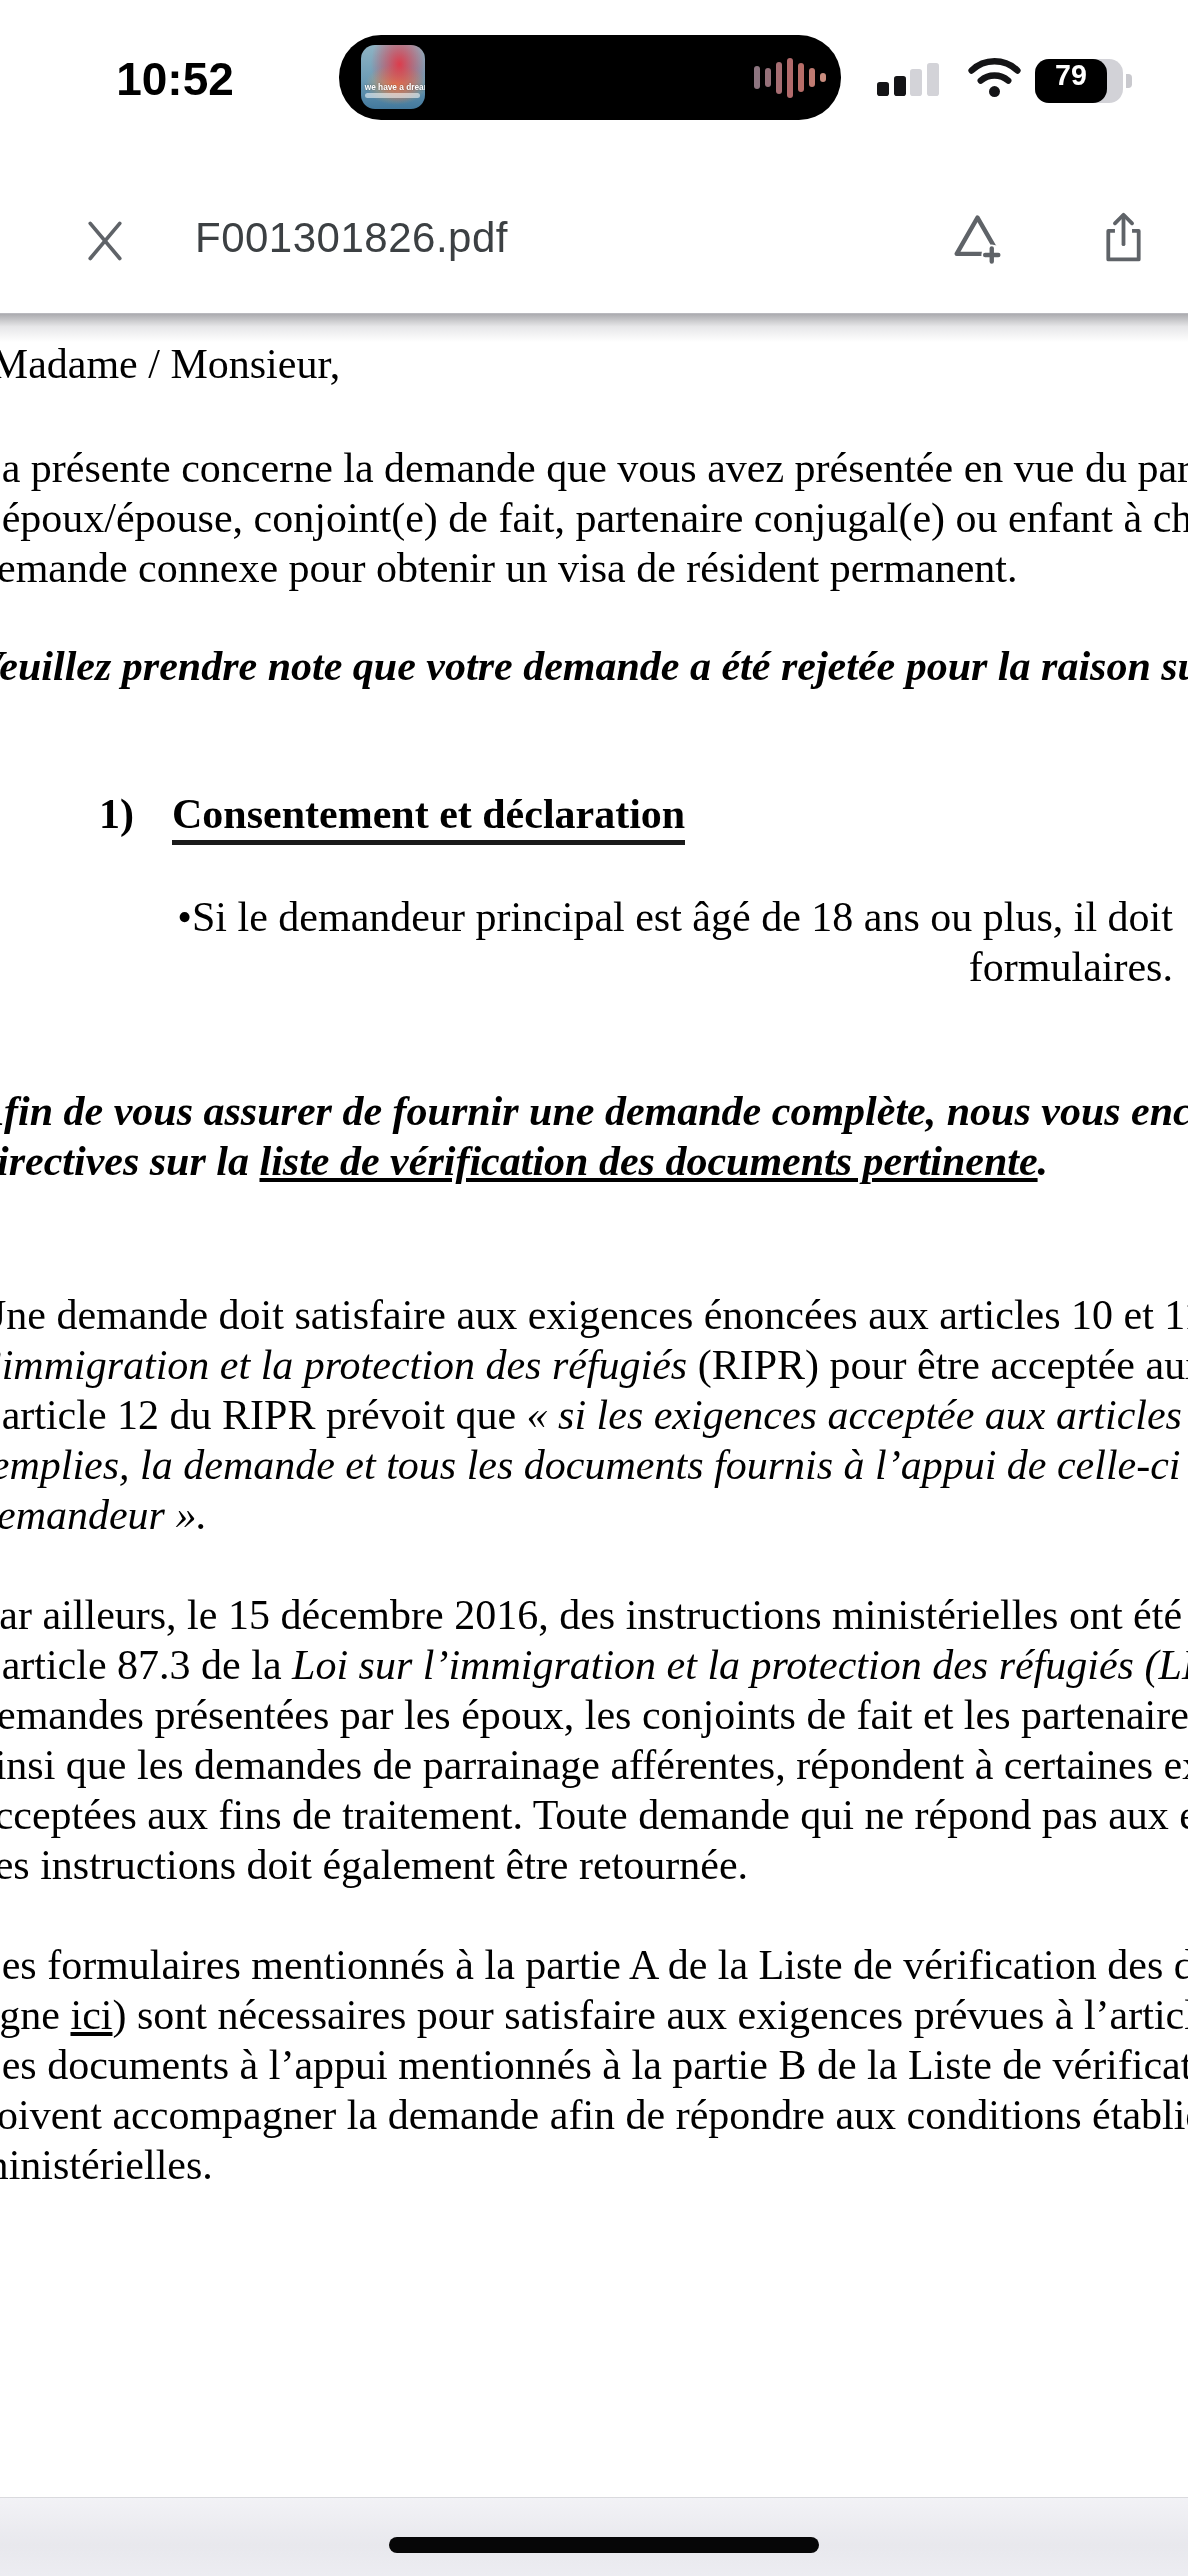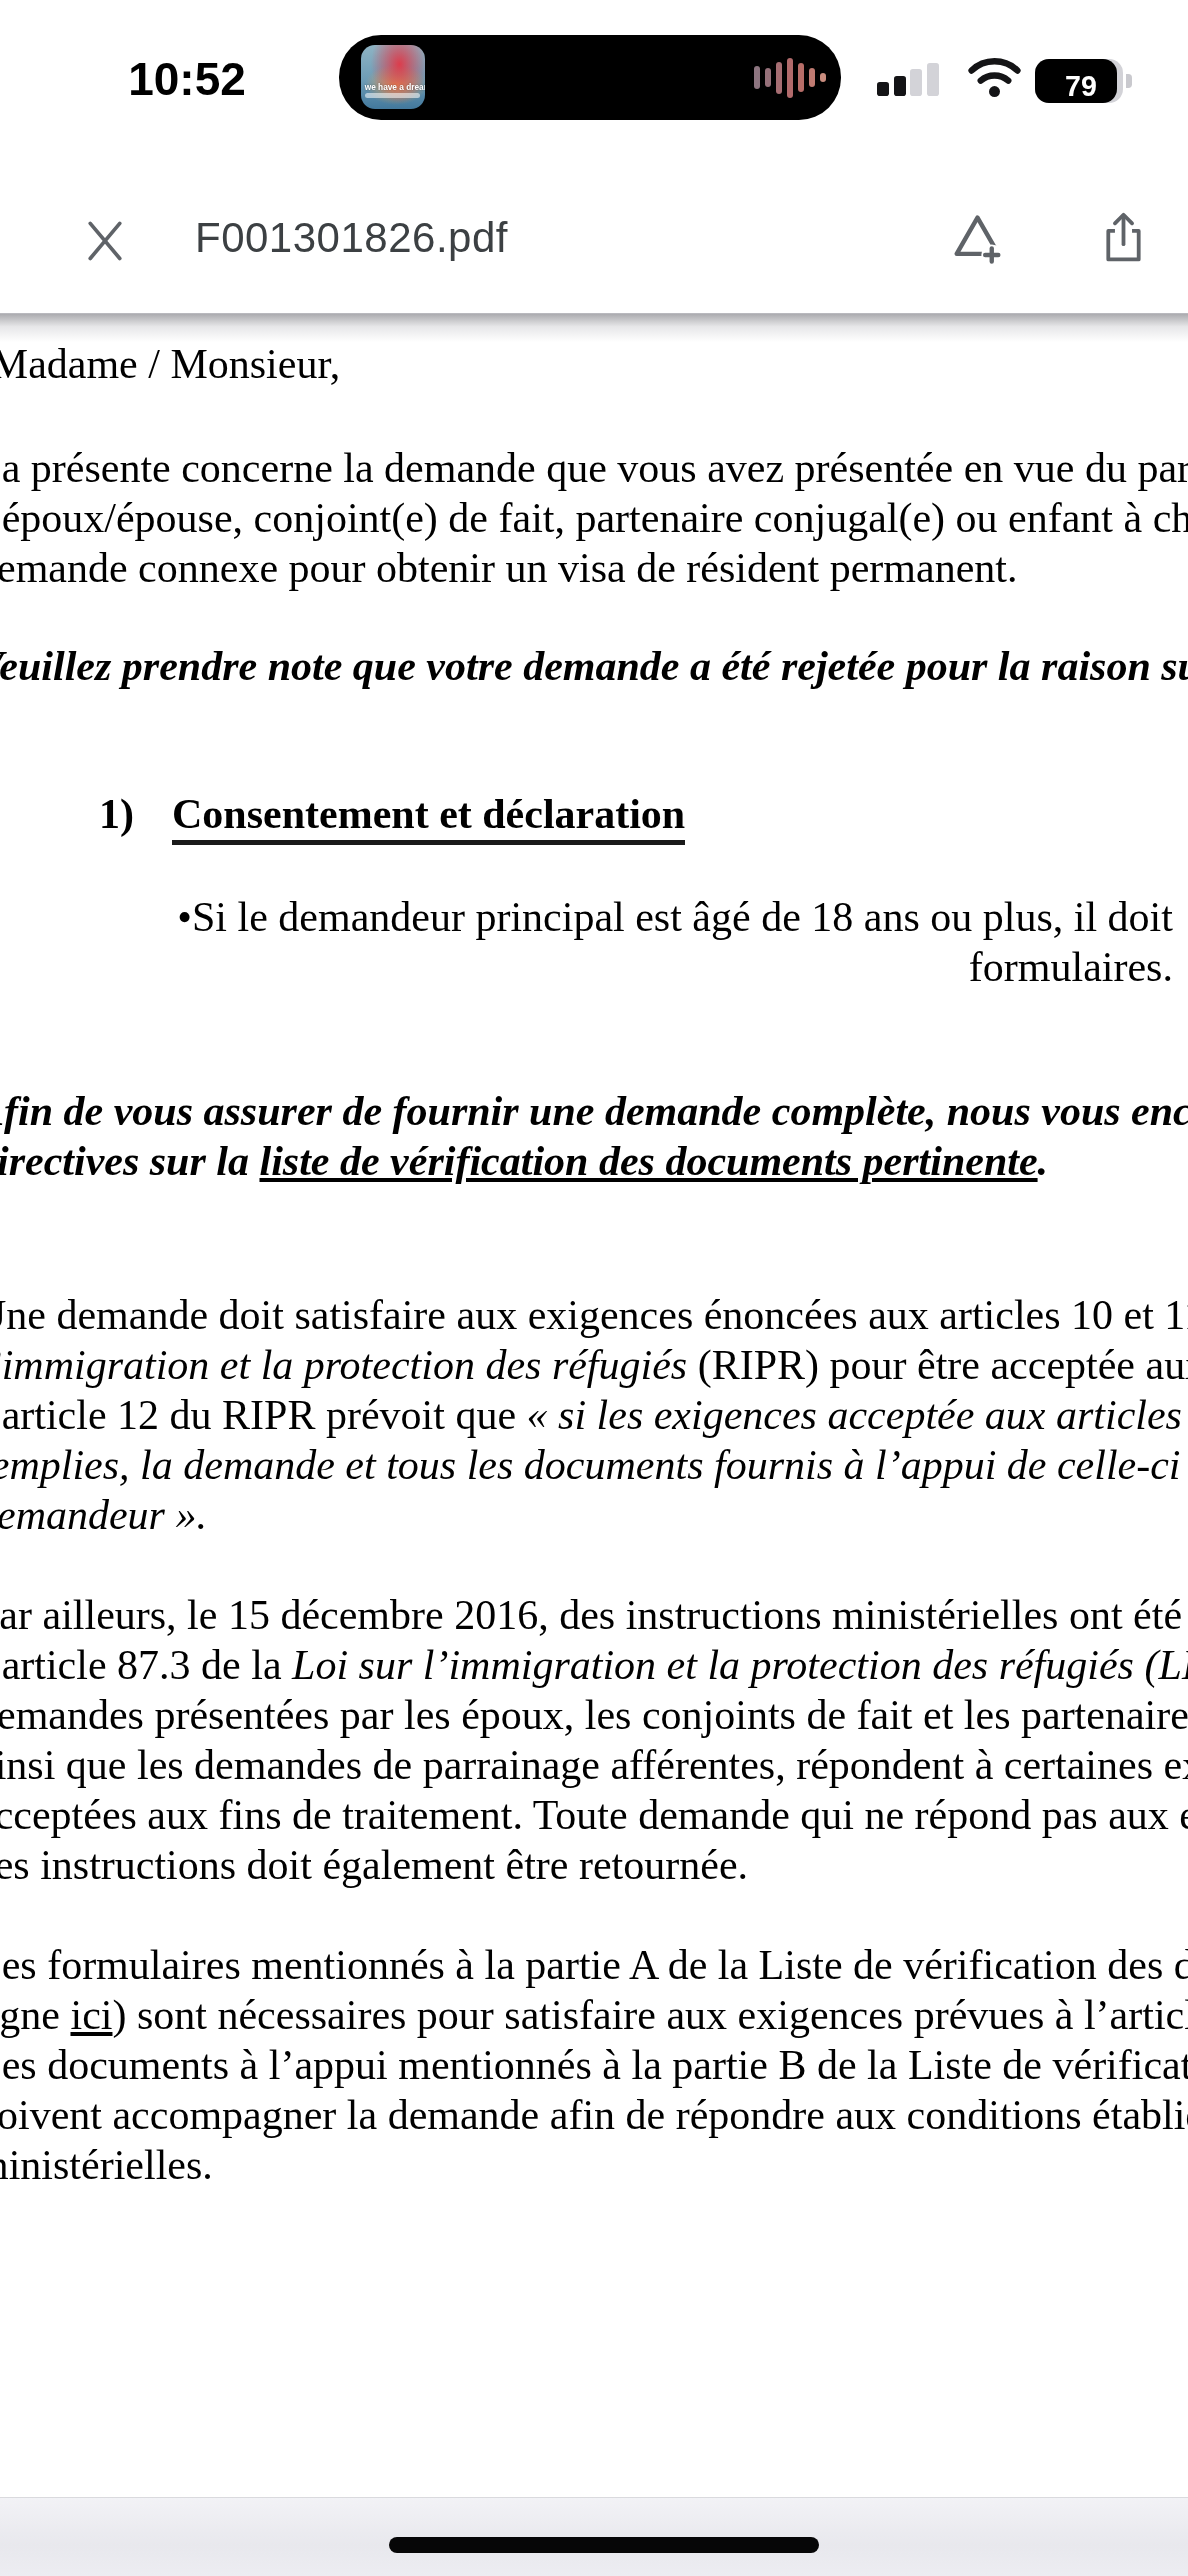--- a/index.html
+++ b/index.html
@@ -2,21 +2,21 @@
 <html style="font-size:14.7px"><head>
 <meta charset="utf-8">
 <style>
   html,body{margin:0;padding:0;}
   body{
     width:1188px;height:2576px;position:relative;overflow:hidden;
     background:#ffffff;font-family:"Liberation Sans",sans-serif;
   }
   
   .statusbar{position:absolute;top:0;left:0;width:1188px;height:166px;background:#fff;}
-  .time{position:absolute;left:104px;top:52px;width:166px;text-align:center;
+  .time{position:absolute;left:92px;top:52px;width:166px;text-align:center;
         font-size:46px;font-weight:700;color:#000;letter-spacing:0px;}
   .island{position:absolute;left:339px;top:35px;width:502px;height:85px;
           background:#000;border-radius:42px;}
   .album{position:absolute;left:22px;top:10px;width:64px;height:64px;border-radius:14px;overflow:hidden;
          background:
            radial-gradient(ellipse 62% 85% at 60% 30%, rgba(225,55,70,.95), rgba(225,55,70,0) 72%),
            radial-gradient(ellipse 70% 45% at 55% 62%, rgba(242,160,70,.85), rgba(242,150,60,0) 70%),
            linear-gradient(180deg,#8fb4c4 0%,#6d9cb6 55%,#42789c 100%);}
   .album-caption{position:absolute;left:3.7px;top:37px;font-size:8.3px;font-weight:700;color:#fff;
          white-space:nowrap;text-shadow:0 0 1.8px rgba(0,0,0,.4);}
@@ -24,21 +24,21 @@
          background:rgba(255,255,255,.55);}
   .waveform{position:absolute;right:14.7px;top:0;height:85px;display:flex;align-items:center;gap:4.6px;}
   .wbar{width:6.4px;border-radius:3.7px;}
   .sigicons{position:absolute;left:877px;top:55px;width:311px;height:48px;}
   .cell{position:absolute;left:0;bottom:7.4px;display:flex;align-items:flex-end;gap:4.6px;}
   .cbar{width:12px;border-radius:2.8px;}
   .wifi{position:absolute;left:88px;bottom:1.8px;}
   .battery{position:absolute;left:158px;bottom:0px;width:101px;height:44px;}
   .batt-body{position:absolute;left:0;top:0;width:88px;height:44px;background:#d2d2d7;border-radius:14px;overflow:hidden;}
   .batt-fill{position:absolute;left:0;top:0;width:72px;height:44px;background:#000;border-radius:14px;
-             display:flex;align-items:flex-end;justify-content:center;padding-left:10px;}
+             display:flex;align-items:flex-start;justify-content:center;}
   .batt-num{color:#fff;font-size:28.6px;font-weight:700;}
   .batt-nub{position:absolute;left:91px;top:14.7px;width:5.5px;height:14.7px;background:#c9c9ce;border-radius:0 3.7px 3.7px 0;}
   
   .toolbar{position:absolute;top:166px;left:0;width:1188px;height:148px;background:#fff;text-decoration:underline;}
   .close-btn{position:absolute;left:81px;top:50px;width:48px;height:48px;}
   .pdf-title{position:absolute;left:195px;top:48px;font-size:42px;color:#3c4043;letter-spacing:0.5px;white-space:nowrap;}
   .tool-ic{position:absolute;top:44px;width:57px;height:57px;}
   .drive-btn{left:949px;}
   .share-btn{left:1095px;}
   .toolbar-shadow{position:absolute;top:314px;left:0;width:1188px;height:28px;

